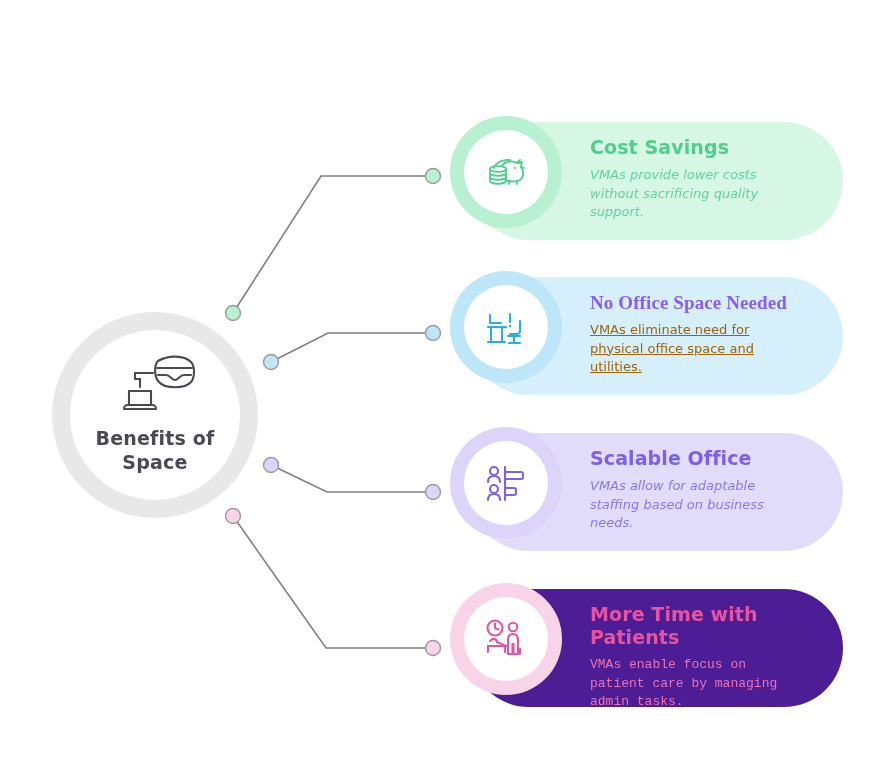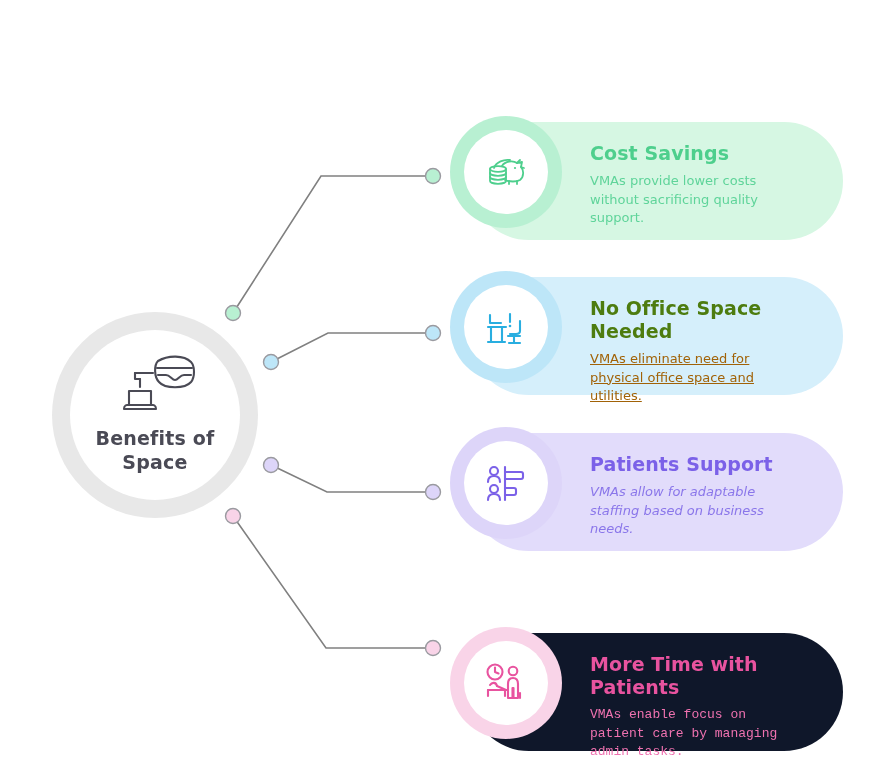--- a/index.html
+++ b/index.html
@@ -94,21 +94,21 @@
     align-items: center;
     justify-content: center;
   }
   .badge-inner svg {
     width: 46px;
     height: 46px;
   }
   .card-text {
     position: absolute;
     left: 120px;
-    top: 20px;
+    top: 14px;
     width: 215px;
   }
   .card-title {
     font-family: "DejaVu Sans", sans-serif;
     font-size: 19px;
     font-weight: bold;
     line-height: 1.22;
     letter-spacing: 0.1px;
     margin: 0 0 7px 0;
   }
@@ -170,21 +170,21 @@
       <div id="hub-label" style="color: rgb(74, 74, 85);">
         <span>Benefits of</span><br>
         <span>Space</span>
       </div>
     </div>
   </div>
 
   <div class="card" id="card-0" style="background: rgb(214, 247, 227);">
     <div class="card-text">
       <p class="card-title" style="color: rgb(78, 207, 141);">Cost Savings</p>
-      <p class="card-body" style="color: rgb(95, 212, 154);">VMAs provide lower costs without sacrificing quality support.</p>
+      <p class="card-body" style="color: rgb(95, 212, 154); font-style: italic;">VMAs provide lower costs without sacrificing quality support.</p>
     </div>
     <div class="badge" style="background: rgb(184, 240, 210);">
       <div class="badge-inner">
         <svg viewBox="0 0 46 46" fill="none" stroke="#4ecf8d" stroke-width="1.8" stroke-linecap="round" stroke-linejoin="round">
 
           <path d="M19 17 C22 12 30 11 34 14 L39 13 L38 18 C41 21 41 28 37 31 C34 33 26 33 22 31"></path>
           <path d="M34 14 L37 11"></path>
           <circle cx="32" cy="19" r="1.1" fill="#4ecf8d" stroke="none"></circle>
           <path d="M38 18 L41 19"></path>
           <path d="M26 32 L26 35"></path>
@@ -196,21 +196,21 @@
           <path d="M7 20 L7 32 C7 33.5 10.6 34.8 15 34.8 C19.4 34.8 23 33.5 23 32 L23 20"></path>
           <path d="M7 24 C7 25.5 10.6 26.8 15 26.8 C19.4 26.8 23 25.5 23 24"></path>
           <path d="M7 28 C7 29.5 10.6 30.8 15 30.8 C19.4 30.8 23 29.5 23 28"></path>
         </svg>
       </div>
     </div>
   </div>
 
   <div class="card" id="card-1" style="background: rgb(213, 239, 251);">
     <div class="card-text">
-      <p class="card-title" style="color: #4d7c0f;">No Office Space Needed</p>
+      <p class="card-title" style="color: #8b5cf6; font-family: Liberation Serif, serif;">No Office Space Needed</p>
       <p class="card-body" style="color: #a16207; text-decoration: underline;">VMAs eliminate need for physical office space and utilities.</p>
     </div>
     <div class="badge" style="background: rgb(189, 230, 248);">
       <div class="badge-inner">
         <svg viewBox="0 0 46 46" fill="none" stroke="#29aee0" stroke-width="2.1" stroke-linecap="round" stroke-linejoin="round">
 
           <path d="M7 11 L7 19 L18 19"></path>
 
           <path d="M5 23 L23 23"></path>
           <path d="M8 23 L8 38"></path>
@@ -224,21 +224,21 @@
           <path d="M25 32 L37 32"></path>
           <path d="M31 32 L31 39"></path>
           <path d="M26 39 L37 39"></path>
         </svg>
       </div>
     </div>
   </div>
 
   <div class="card" id="card-2" style="background: rgb(226, 220, 251);">
     <div class="card-text">
-      <p class="card-title" style="color: rgb(123, 97, 232);">Patients Support</p>
+      <p class="card-title" style="color: rgb(123, 97, 232);">Scalable Office</p>
       <p class="card-body" style="color: rgb(138, 118, 234); font-style: italic;">VMAs allow for adaptable staffing based on business needs.</p>
     </div>
     <div class="badge" style="background: rgb(221, 213, 249);">
       <div class="badge-inner">
         <svg viewBox="0 0 46 46" fill="none" stroke="#7b61e8" stroke-width="2.1" stroke-linecap="round" stroke-linejoin="round">
 
           <circle cx="11" cy="11" r="4"></circle>
           <path d="M5 22 C5 17.5 8 16 11 16 C14 16 17 17.5 17 22"></path>
 
           <circle cx="11" cy="29" r="4"></circle>
@@ -246,21 +246,21 @@
 
           <path d="M22 7 L22 40"></path>
 
           <path d="M22 12 L38 12 C39.5 12 40 12.6 40 14 L40 17 C40 18.4 39.5 19 38 19 L22 19"></path>
           <path d="M22 28 L31 28 C32.5 28 33 28.6 33 30 L33 33 C33 34.4 32.5 35 31 35 L22 35"></path>
         </svg>
       </div>
     </div>
   </div>
 
-  <div class="card" id="card-3" style="background: #0f172a; margin-top: 44px;">
+  <div class="card" id="card-3" style="background: #4c1d95;">
     <div class="card-text">
       <p class="card-title" style="color: rgb(232, 83, 159);">More Time with Patients</p>
       <p class="card-body" style="color: rgb(239, 114, 176); font-family: Liberation Mono, monospace;">VMAs enable focus on patient care by managing admin tasks.</p>
     </div>
     <div class="badge" style="background: rgb(249, 212, 232);">
       <div class="badge-inner">
         <svg viewBox="0 0 46 46" fill="none" stroke="#e8539f" stroke-width="2.1" stroke-linecap="round" stroke-linejoin="round">
 
           <circle cx="12" cy="12" r="7.5"></circle>
           <path d="M12 7.5 L12 12 L15.5 13.5"></path>

